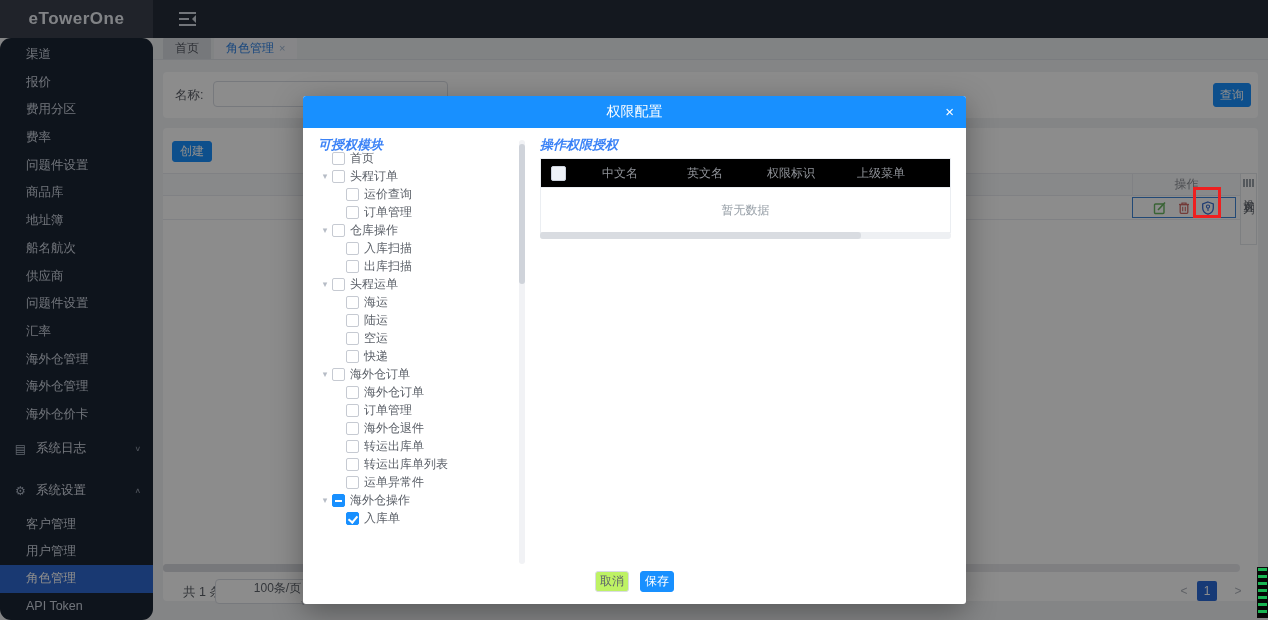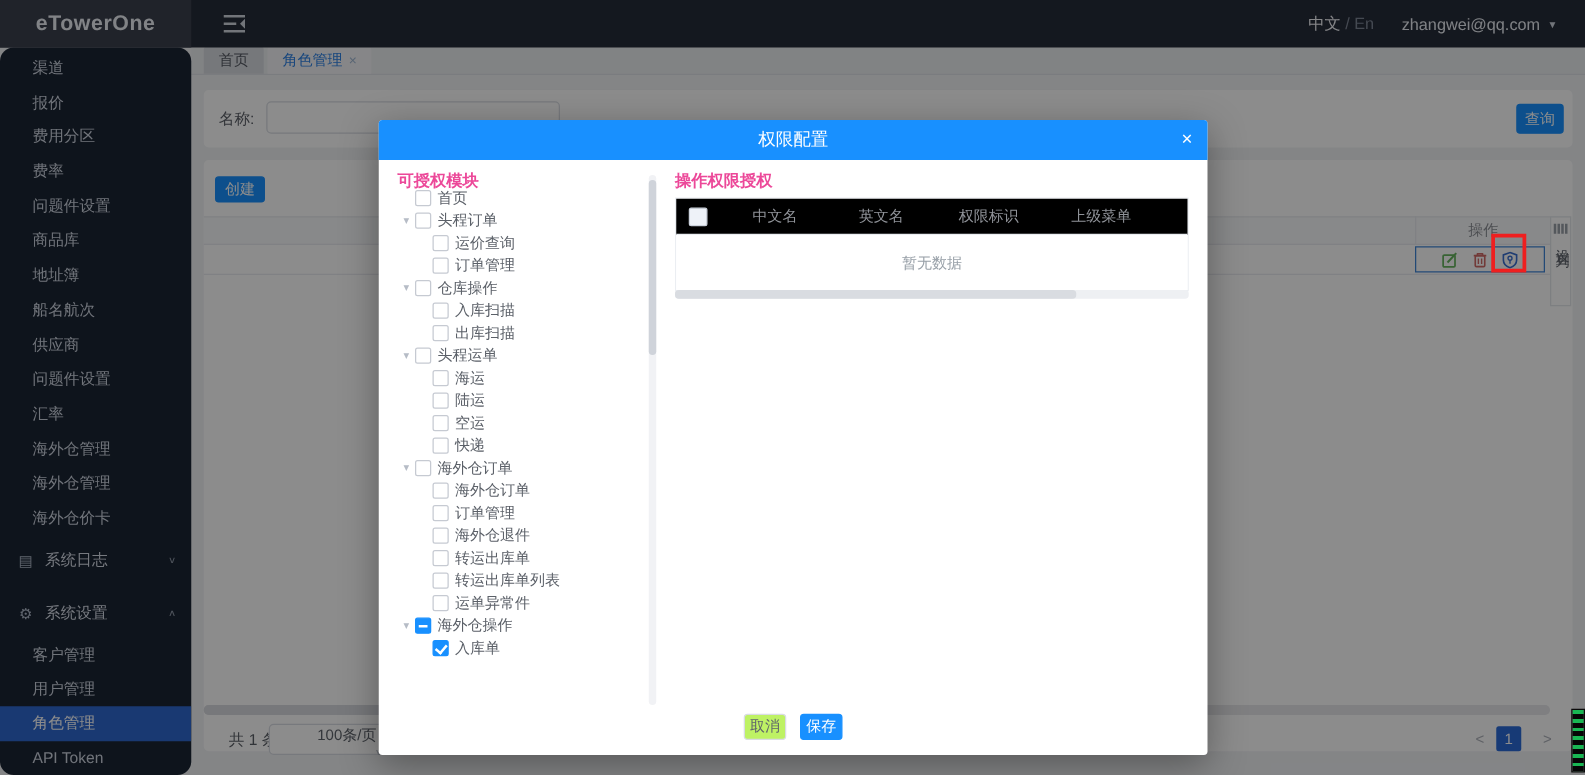--- a/index.html
+++ b/index.html
@@ -89,21 +89,21 @@
   .red-rect{position:absolute;left:1193px;top:187px;width:28px;height:31px;border:3px solid #ef1f1f;box-sizing:border-box;z-index:60;}
   .green-art{position:absolute;left:1257px;top:567px;width:9px;height:49px;z-index:60;border:1px solid #0a0a0a;
              background:repeating-linear-gradient(180deg,#19b653 0 3px,#060606 3px 7px);}
 
   
   .modal{position:absolute;left:303px;top:96px;width:663px;height:508px;background:#fff;z-index:100;border-radius:3px;
          box-shadow:0 8px 30px rgba(0,0,0,.35);}
   .m-head{position:absolute;left:0;top:0;right:0;height:32px;background:#1890ff;border-radius:3px 3px 0 0;
           display:flex;align-items:center;justify-content:center;color:#fff;font-size:14px;}
   .m-close{position:absolute;right:12px;top:0;height:32px;line-height:32px;color:#fff;font-size:15px;cursor:pointer;}
-  .m-sec-title{font-size:13px;font-weight:bold;color:#ec4899;}
+  .m-sec-title{font-size:13px;font-weight:bold;color:#3b82f6;font-style:italic;}
   .tree-title{position:absolute;left:15px;top:40px;}
   .tree-list{position:absolute;left:15px;top:53px;width:198px;}
   .t-row{height:18px;display:flex;align-items:center;cursor:pointer;}
   .t-caret{width:14px;color:#b6bcc6;font-size:9px;text-align:center;flex:none;}
   .t-indent{width:28px;flex:none;}
   .cb{width:13px;height:13px;border:1px solid #c6cad2;border-radius:2px;background:#fff;box-sizing:border-box;
       position:relative;flex:none;}
   .cb.ind{background:#1890ff;border-color:#1890ff;}
   .cb.ind::after{content:"";position:absolute;left:2px;top:5px;width:7px;height:2px;background:#fff;}
   .cb.on{background:#1890ff;border-color:#1890ff;}
@@ -130,31 +130,20 @@
 <div class="app">
 
   <div class="hdr">
     <div class="logo">eTowerOne</div>
     <div class="collapse">
         <i></i>
         <i></i>
         <i></i>
         <b></b>
       </div>
-    <div class="hdr-right">
-      <span class="lang">
-        <span class="zh">中文</span>
-        <span class="en">/</span>
-        <span class="en">En</span>
-      </span>
-      <span class="user">
-        <span>zhangwei@qq.com</span>
-        <span class="dd">▼</span>
-      </span>
-    </div>
   </div>
 
   <div class="side" id="sidebar">
       <div class="side-wrap">
         <div class="side-item">渠道</div>
         <div class="side-item">报价</div>
         <div class="side-item">费用分区</div>
         <div class="side-item">费率</div>
         <div class="side-item">问题件设置</div>
         <div class="side-item">商品库</div>

